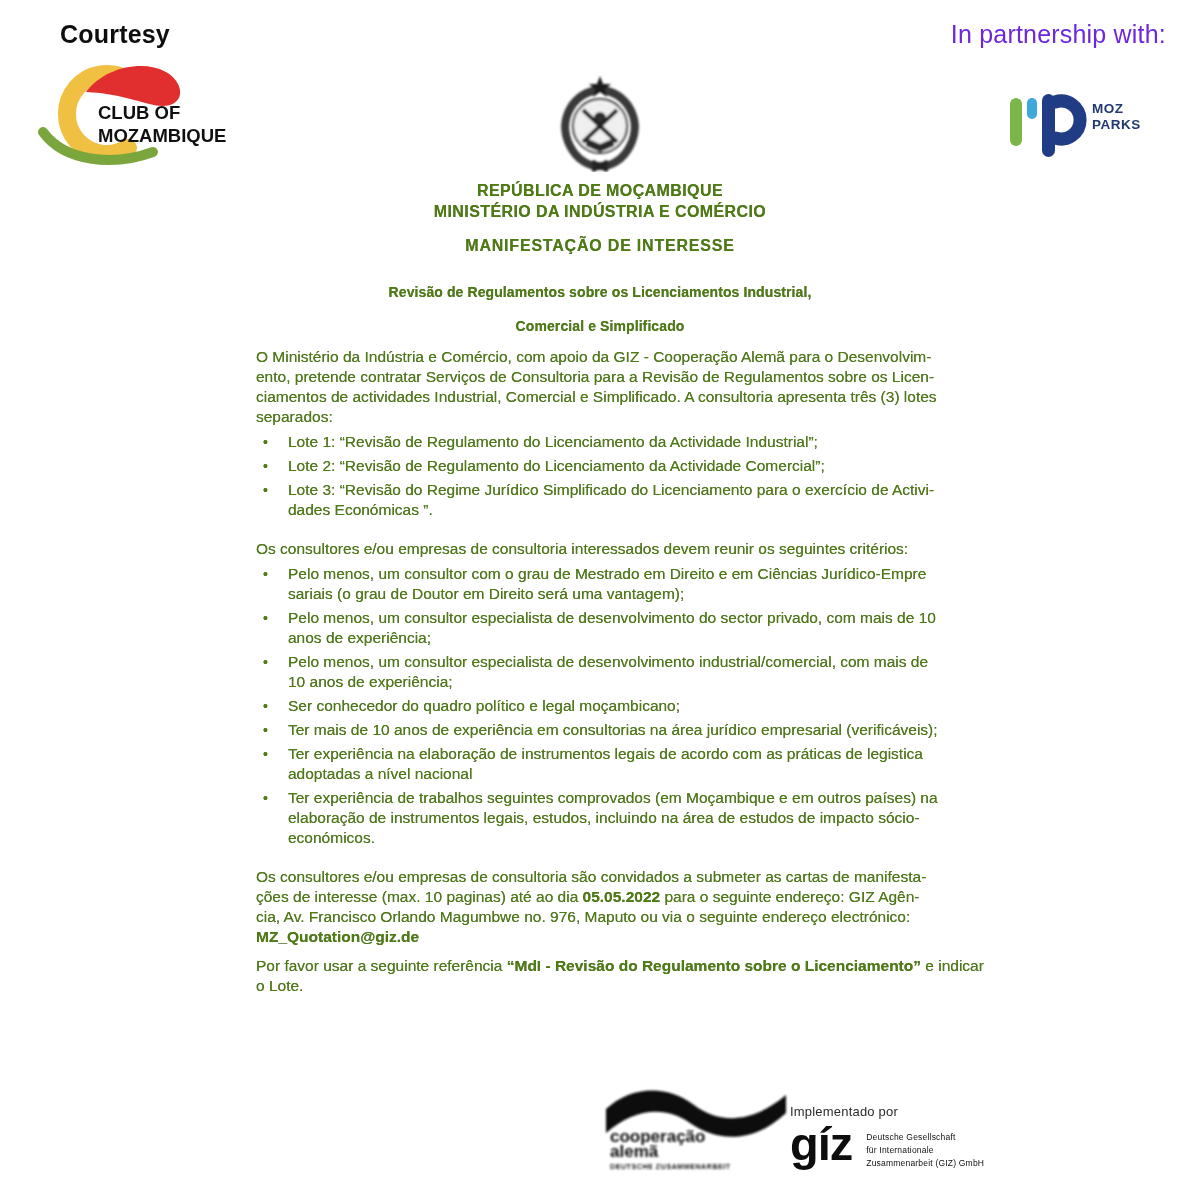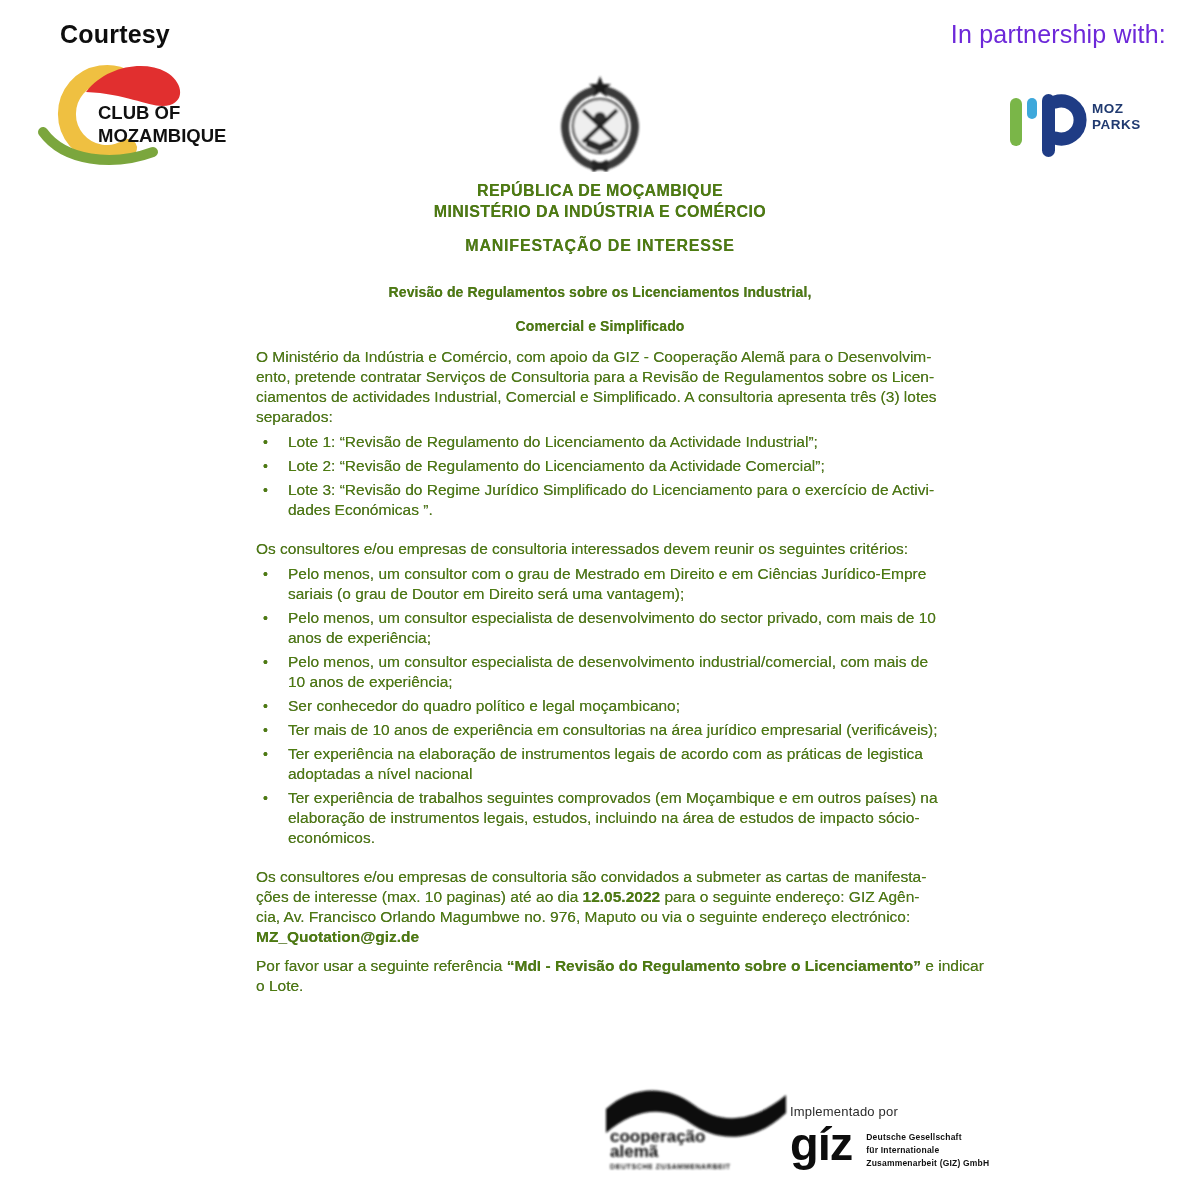--- a/index.html
+++ b/index.html
@@ -49,21 +49,21 @@
   
   .coop-logo { position:absolute; left:600px; top:1083px; width:195px; height:112px; }
   .giz-block { position:absolute; left:790px; top:1096px; width:260px; }
   .implemented-by { font-size:13px; color:#2b2b2b; letter-spacing:.2px; filter:blur(.2px);margin-top:8px; }
   .giz-row { display:flex; align-items:flex-start; margin-top:2px; }
   .giz-wordmark {
     font-size:47px; font-weight:800; letter-spacing:-1px; color:#0d0d0d;
     line-height:46px; filter:blur(.4px);
   }
   .giz-desc {
-    margin-left:14px; margin-top:10px; font-size:8.5px; font-weight:700;
+    margin-left:14px; margin-top:10px; font-size:8.5px; font-weight:400;
     line-height:13px; color:#101010; white-space:pre-line; filter:blur(.4px);
     letter-spacing:.2px;
   }
 </style>
 </head>
 <body>
 
 <div class="courtesy">Courtesy</div>
 <div class="partnership">In partnership with:</div>
 
@@ -170,21 +170,21 @@
     </li>
     <li>
       <span class="bullet-glyph">•</span>
       <span class="bullet-text">Ter experiência de trabalhos seguintes comprovados (em Moçambique e em outros países) na
 elaboração de instrumentos legais, estudos, incluindo na área de estudos de impacto sócio-
 económicos.</span>
     </li>
   </ul>
 
   <p class="para-gap"><span>Os consultores e/ou empresas de consultoria são convidados a submeter as cartas de manifesta-
-ções de interesse (max. 10 paginas) até ao dia </span><strong>12.05.2022</strong><span> para o seguinte endereço: GIZ Agên-
+ções de interesse (max. 10 paginas) até ao dia </span><strong>05.05.2022</strong><span> para o seguinte endereço: GIZ Agên-
 cia, Av. Francisco Orlando Magumbwe no. 976, Maputo ou via o seguinte endereço electrónico:
 </span><strong>MZ_Quotation@giz.de</strong></p>
 
   <p style="margin-top:9px"><span>Por favor usar a seguinte referência </span><strong>“MdI - Revisão do Regulamento sobre o Licenciamento”</strong><span> e indicar
 o Lote.</span></p>
 
 </div>
 
 <div class="coop-logo">
   <svg width="195" height="112" viewBox="0 0 195 112">

